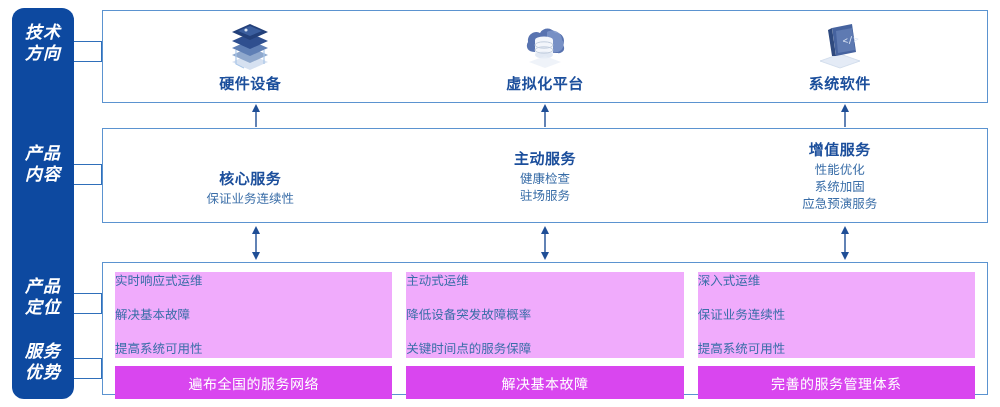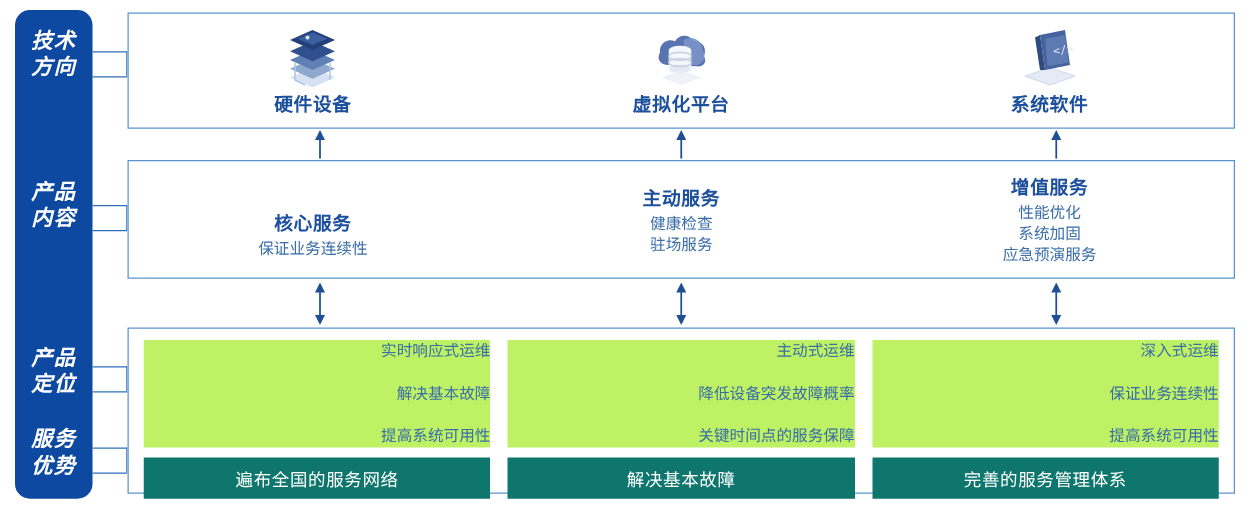--- a/index.html
+++ b/index.html
@@ -134,35 +134,35 @@
     gap: 8px;
   }
   .pos-rowtop, .pos-rowbot {
     display: flex;
     gap: 14px;
   }
   .pos-rowtop { flex: 1 1 auto; }
   .pos-rowbot { flex: 0 0 33px; }
   .pos-cell {
     flex: 1 1 0;
-    background: #bef264;
+    background: #f0abfc;
     display: flex;
     flex-direction: column;
-    align-items: flex-end;
+    align-items: flex-start;
     justify-content: center;
     gap: 16px;
   }
   .pos-line {
     font-size: 12.5px;
     color: #3a6ea8;
     line-height: 18px;
   }
   .adv-cell {
     flex: 1 1 0;
-    background: #0f766e;
+    background: #d946ef;
     display: flex;
     align-items: center;
     justify-content: center;
     color: #ffffff;
     font-size: 14px;
     letter-spacing: 0.5px;
   }
 
   
   .arrow {

